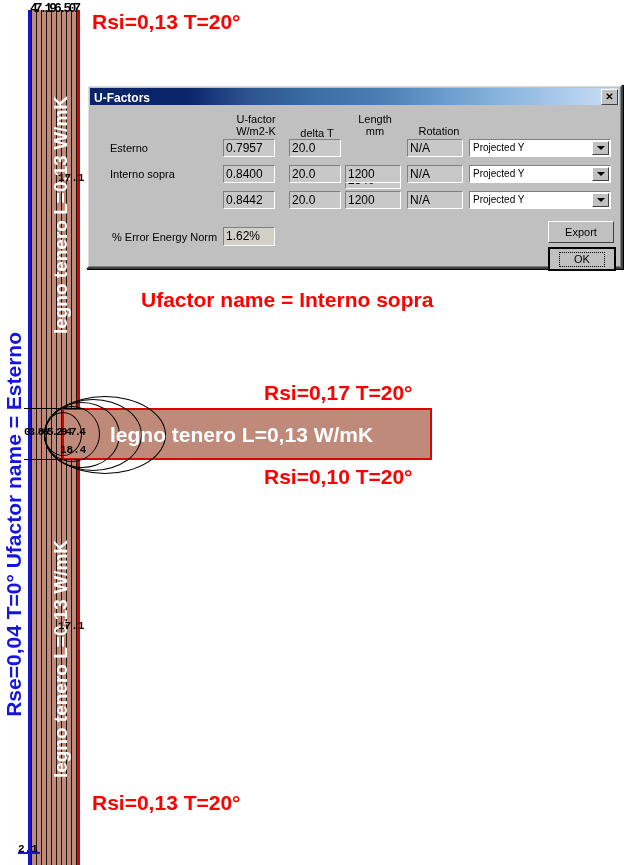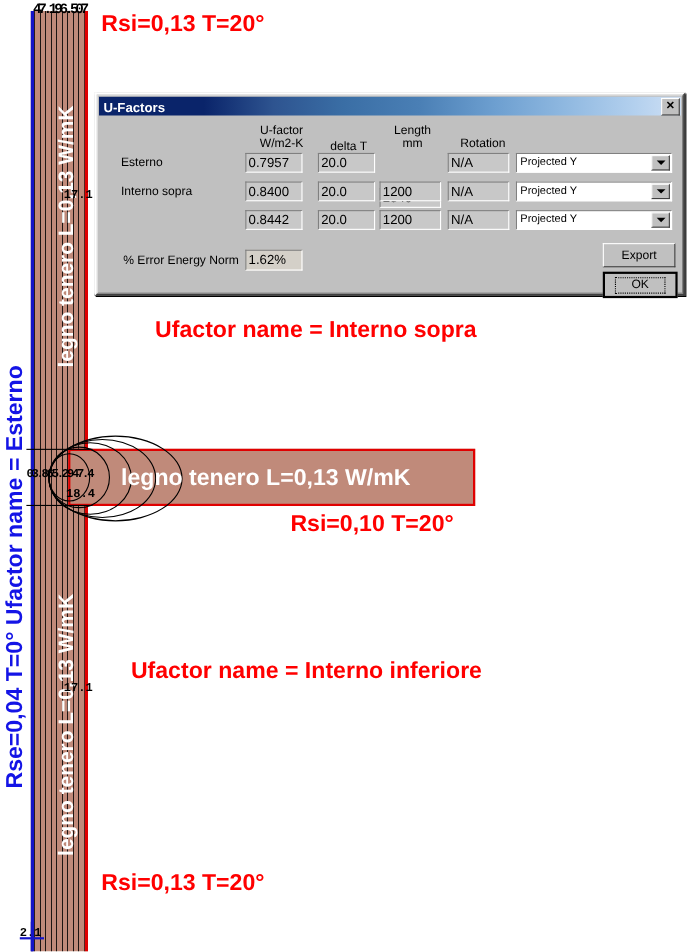--- a/index.html
+++ b/index.html
@@ -250,24 +250,24 @@
 
   <div class="iso-num" style="left:18px; top:843px;">2.1</div>
 
   <div class="axis-v" style="left:28px;  top:838px; height:27px;"></div>
   <div class="axis-h" style="left:18px;  top:852px; width:22px;"></div>
 
   <div class="red-note" style="left:92px;  top:10px;">Rsi=0,13 T=20°</div>
 
   <div class="red-note" style="left:141px; top:288px;">Ufactor name = Interno sopra</div>
 
+  <div class="red-note" style="left:264px; top:381px;">Rsi=0,17 T=20°</div>
 
   <div class="red-note" style="left:264px; top:465px;">Rsi=0,10 T=20°</div>
 
-  <div class="red-note" style="left:119px; top:598px;">Ufactor name = Interno inferiore</div>
 
   <div class="red-note" style="left:92px;  top:791px;">Rsi=0,13 T=20°</div>
 </div>
 
 <div class="dialog">
   <div class="dialog-inner"></div>
 
   <div class="titlebar">
     <span class="titlebar-text">U-Factors</span>
     <div class="close-btn">✕</div>

